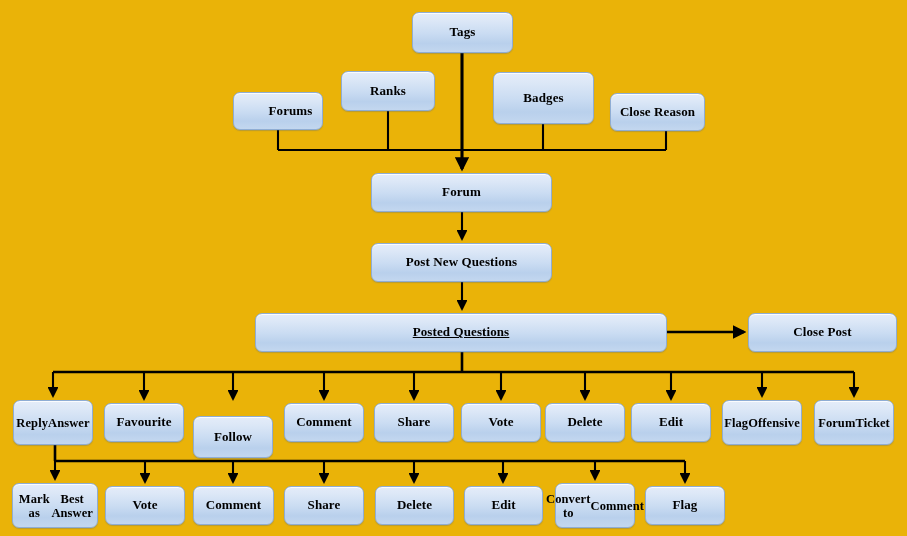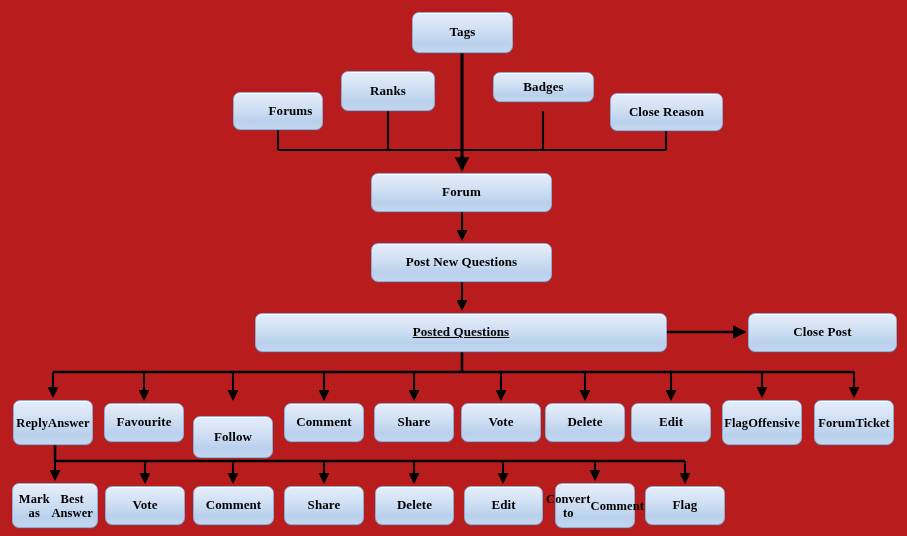--- a/index.html
+++ b/index.html
@@ -8,21 +8,21 @@
     padding: 0;
     background: #ffffff;
   }
   body {
     font-family: "Liberation Serif", "DejaVu Serif", serif;
   }
   #canvas {
     position: relative;
     width: 907px;
     height: 536px;
-    background: #b91c1c;
+    background: #eab308;
     overflow: hidden;
   }
   #edges {
     position: absolute;
     left: 0;
     top: 0;
     width: 907px;
     height: 536px;
     pointer-events: none;
   }
@@ -112,24 +112,24 @@
 
   <div class="node" style="left: 412px; top: 12px; width: 101px; height: 41px;">
       <span>Tags</span>
     </div>
   <div class="node" style="left: 233px; top: 92px; width: 90px; height: 38px; padding-left: 29px;">
       <span>Forums</span>
     </div>
   <div class="node" style="left: 341px; top: 71px; width: 94px; height: 40px;">
       <span>Ranks</span>
     </div>
-  <div class="node" style="left: 493px; top: 72px; width: 101px; height: 30px; justify-content: flex-end;">
+  <div class="node" style="left: 493px; top: 72px; width: 101px; height: 52px; justify-content: flex-end;">
       <span>Badges</span>
     </div>
-  <div class="node" style="left: 610px; top: 93px; width: 113px; height: 38px;">
+  <div class="node" style="left: 610px; top: 93px; width: 95px; height: 38px;">
       <span>Close Reason</span>
     </div>
   <div class="node" style="left: 371px; top: 173px; width: 181px; height: 39px;">
       <span>Forum</span>
     </div>
   <div class="node" style="left: 371px; top: 243px; width: 181px; height: 39px;">
       <span>Post New Questions</span>
     </div>
   <div class="node" style="left: 255px; top: 313px; width: 412px; height: 39px; text-decoration: underline;">
       <span>Posted Questions</span>

